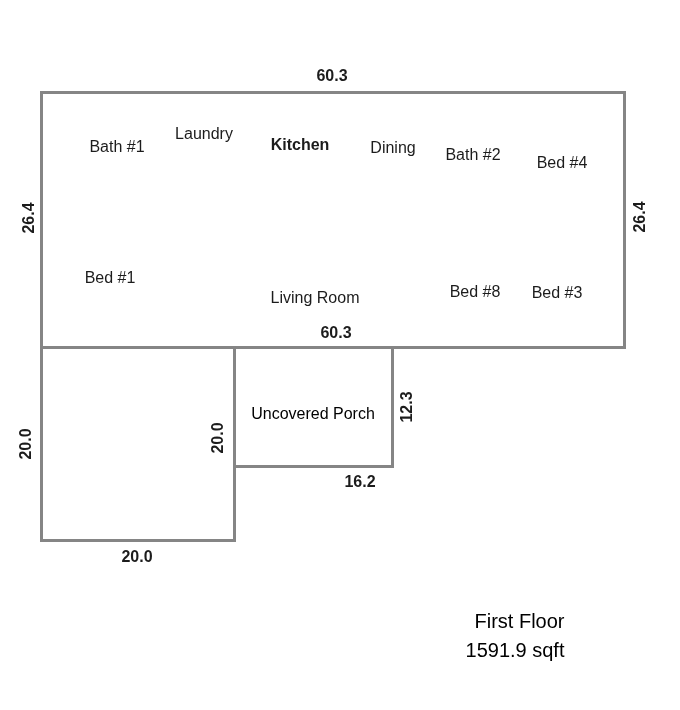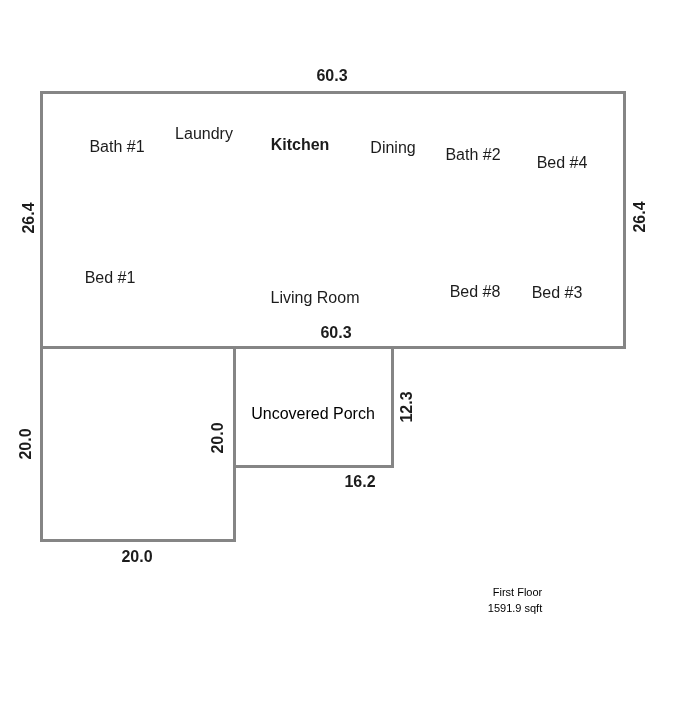--- a/index.html
+++ b/index.html
@@ -86,19 +86,19 @@
   <div class="lbl dim rot" style="left:26px; top:444px;">20.0</div>
   <div class="lbl dim rot" style="left:218px; top:438px;">20.0</div>
   <div class="lbl dim" style="left:137px; top:557px;">20.0</div>
 
   <div class="lbl blue" style="left:313px; top:414px;">
     <div>Uncovered Porch</div>
   </div>
   <div class="lbl dim rot" style="left:407px; top:407px;">12.3</div>
   <div class="lbl dim" style="left:312px; top:482px;margin-left:48px;">16.2</div>
 
-  <div class="lbl blue" style="left:515px; top:601px; font-size:11px;">
+  <div class="lbl blue" style="left:515px; top:636px; font-size:20px;">
     <div>First Floor</div>
     <div>1591.9 sqft</div>
   </div>
 
 
 </div>
 
 </body></html>

